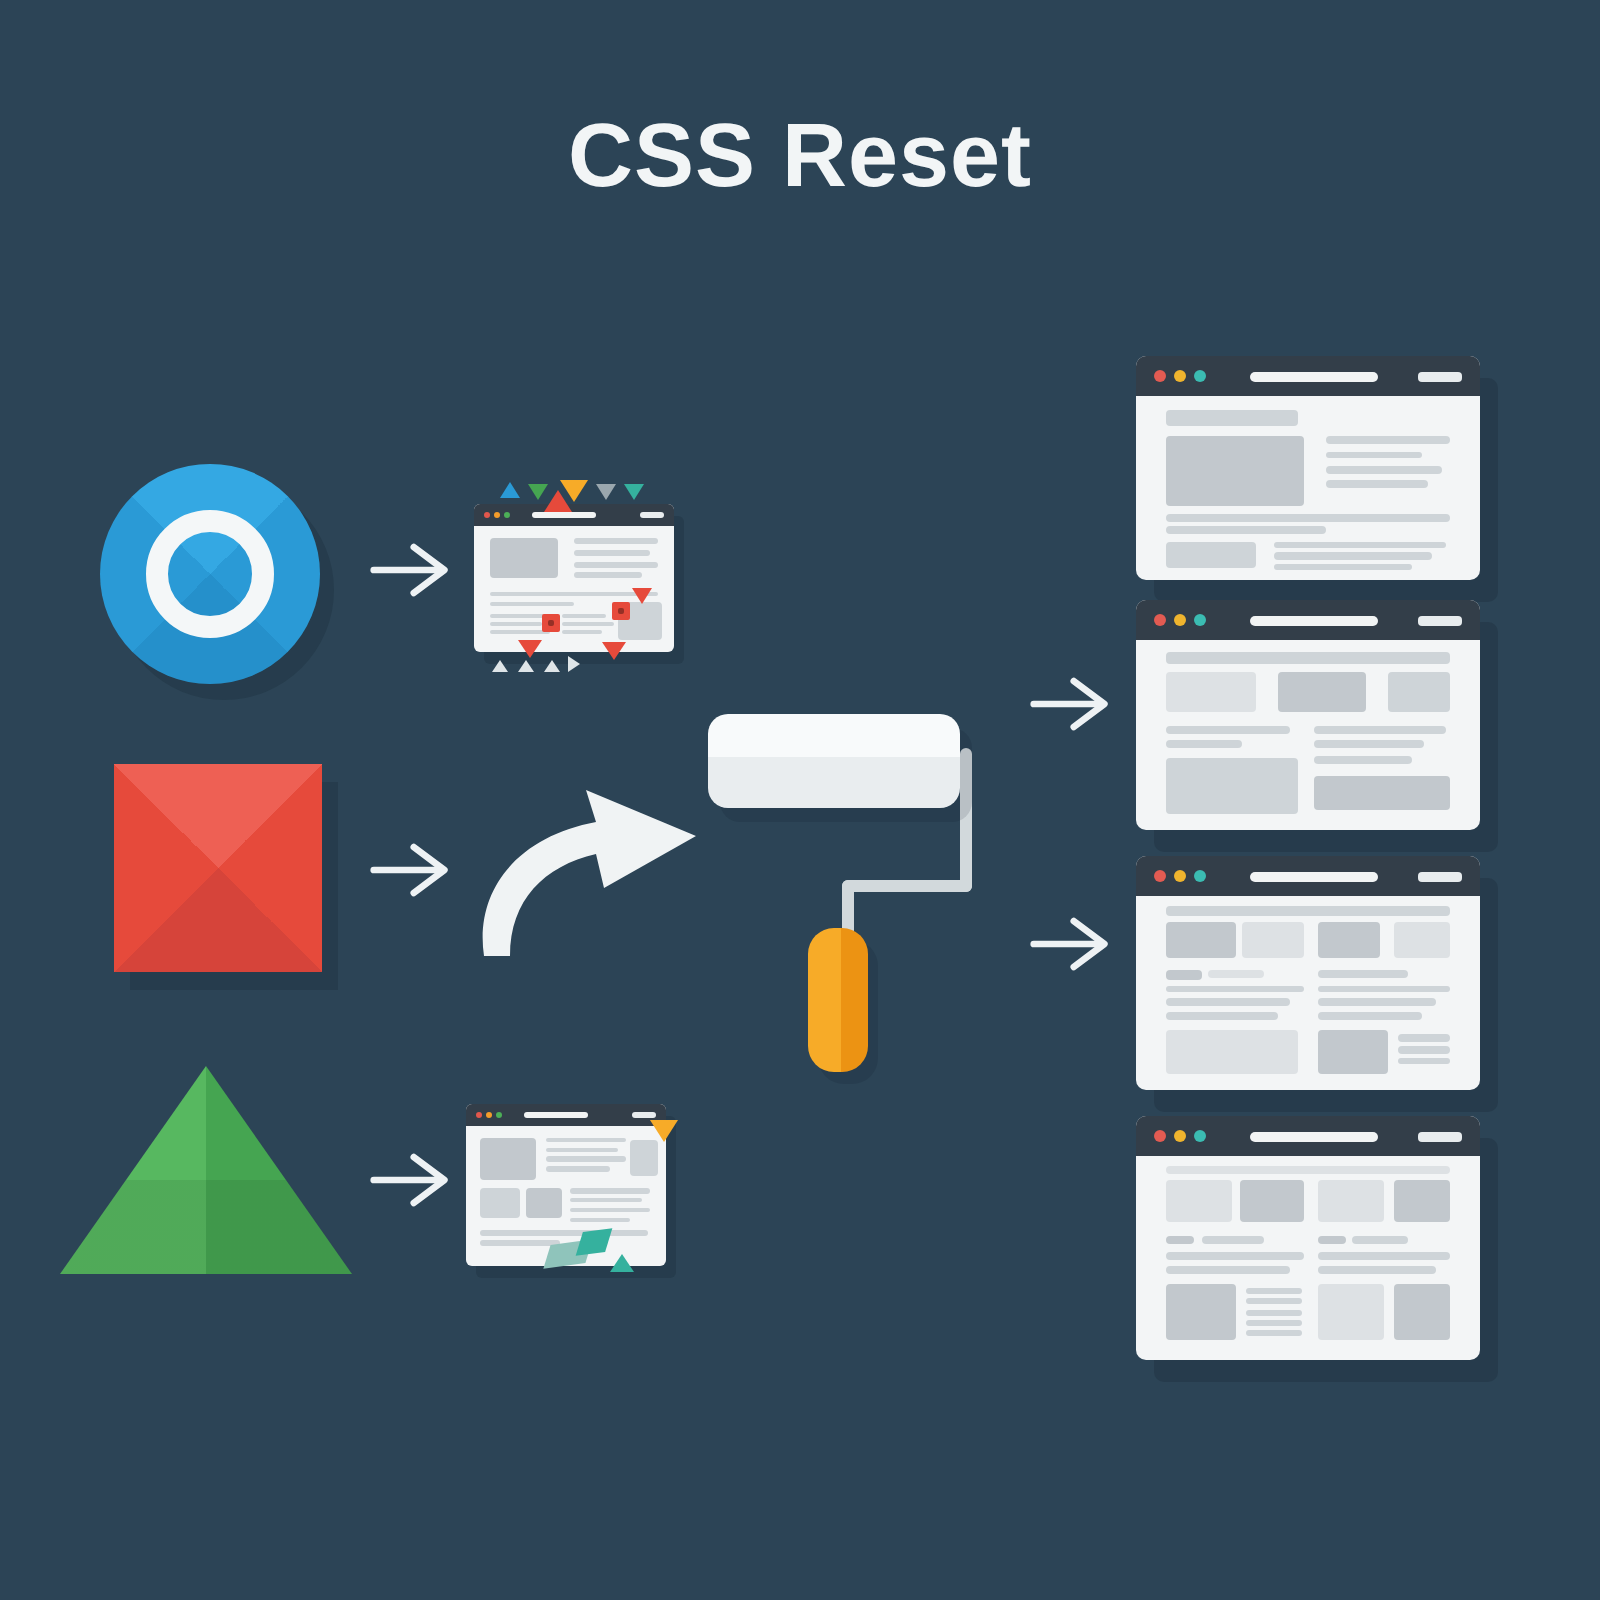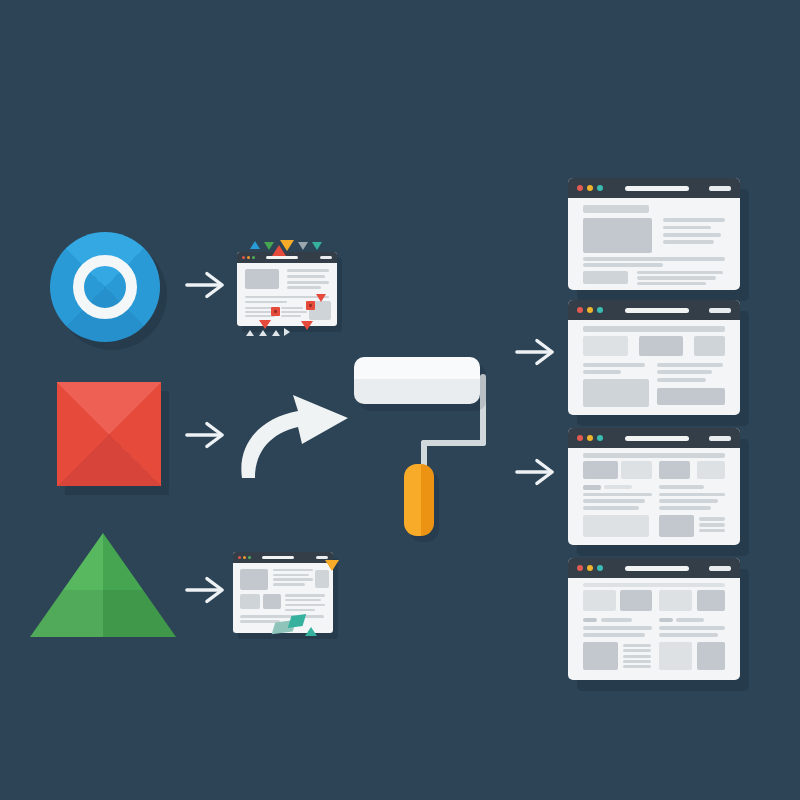--- a/index.html
+++ b/index.html
@@ -80,20 +80,21 @@
   #win-messy1{left:237px;top:252px;width:100px;height:74px;}
   #win-messy2{left:233px;top:552px;width:100px;height:81px;}
 
   .deco{position:absolute;z-index:3;}
 </style>
 </head>
 <body>
 
 <div id="stage">
 
+  <h1 class="title">CSS Reset</h1>
 
   <div class="shape circle-shape">
     <div class="circle-ring"></div>
   </div>
   <div class="shape square-shape"></div>
   <div class="shape triangle-shape"></div>
 
   <svg id="arrow-1" class="arrow" viewBox="0 0 44 34">
     <g fill="none" stroke="#eef2f4" stroke-width="3.5" stroke-linecap="round" stroke-linejoin="round">
       <line x1="3" y1="17" x2="36" y2="17"></line>

